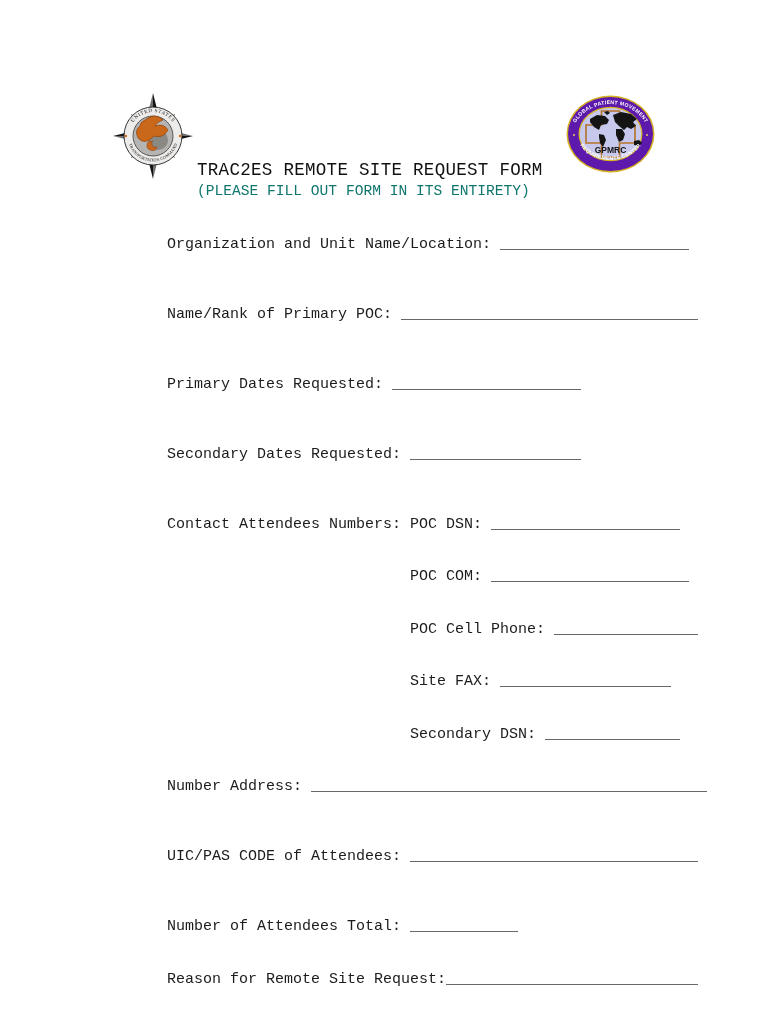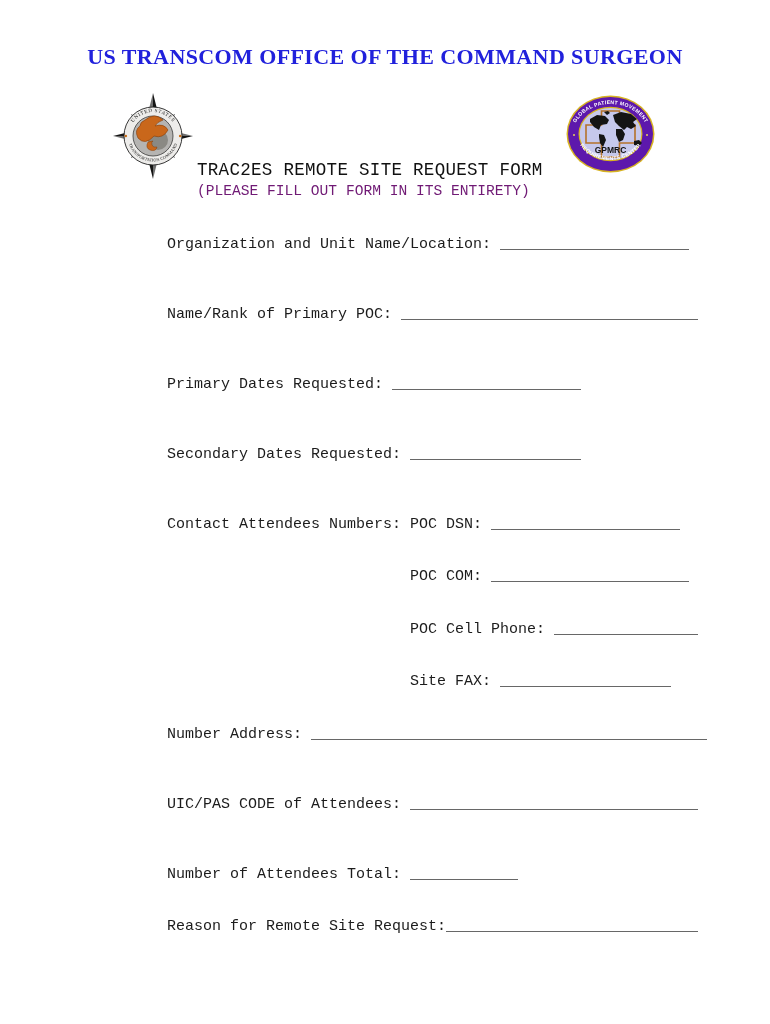--- a/index.html
+++ b/index.html
@@ -5,34 +5,33 @@
   html,body{margin:0;padding:0;background:#ffffff;}
   .doc{position:relative;width:770px;height:1024px;background:#ffffff;color:#1a1a1a;overflow:hidden;}
   .page-title{position:absolute;top:44px;left:0;width:100%;text-align:center;
     font-family:"Liberation Serif",serif;font-weight:bold;font-size:22px;
     color:#2121dc;letter-spacing:.4px;white-space:pre;}
   .seal{position:absolute;}
   .seal-left{left:112px;top:92px;}
   .seal-right{left:566px;top:95px;}
   .title-block{position:absolute;left:197px;top:160px;font-family:"Liberation Mono","DejaVu Sans Mono",monospace;}
   .form-title{font-size:17.5px;font-weight:normal;letter-spacing:.3px;white-space:pre;color:#111;}
-  .form-subtitle{font-size:14.6px;margin-top:3px;white-space:pre;color:#701a75;}
+  .form-subtitle{font-size:14.6px;margin-top:3px;white-space:pre;color:#0f766e;}
   .form-body{position:absolute;left:113px;top:218px;width:562px;
     font-family:"Liberation Mono","DejaVu Sans Mono",monospace;font-size:15px;line-height:17.5px;color:#1c1c1c;}
   .row{white-space:pre;min-height:17.5px;}
   .row span{white-space:pre;margin-top:16px;}
   .gap{margin-top:17.5px;}
   .ind{padding-left:243px;}
 </style>
 </head>
 <body>
 
 <div class="doc">
 
-  <div class="page-title">US TRANSCOM OFFICE OF THE COMMAND SURGEON</div>
 
   <svg class="seal seal-left" width="82" height="88" viewBox="0 0 82 88">
 
     <polygon points="63,22 48.8,29.2 55.8,36.2" fill="#2a2a2a"></polygon>
     <polygon points="63,66 55.8,51.8 48.8,58.8" fill="#4a4a4a"></polygon>
     <polygon points="19,66 33.2,58.8 26.2,51.8" fill="#2a2a2a"></polygon>
     <polygon points="19,22 26.2,36.2 33.2,29.2" fill="#4a4a4a"></polygon>
 
     <polygon points="41,1 34,29 41,29" fill="#707070"></polygon>
       <polygon points="41,1 48,29 41,29" fill="#141414"></polygon>
@@ -122,20 +121,23 @@
     </div>
     <div class="row ind">
       <span>POC COM: </span><span>______________________</span>
     </div>
     <div class="row ind">
       <span>POC Cell Phone: </span><span>________________</span>
     </div>
     <div class="row ind">
       <span>Site FAX: </span><span>___________________</span>
     </div>
+    <div class="row ind">
+      <span>Secondary DSN: </span><span>_______________</span>
+    </div>
 
     <div class="row">
       <span>Number Address: </span><span>____________________________________________</span>
     </div>
 
     <div class="row gap">
       <span>UIC/PAS CODE of Attendees: </span><span>________________________________</span>
     </div>
 
     <div class="row gap">

